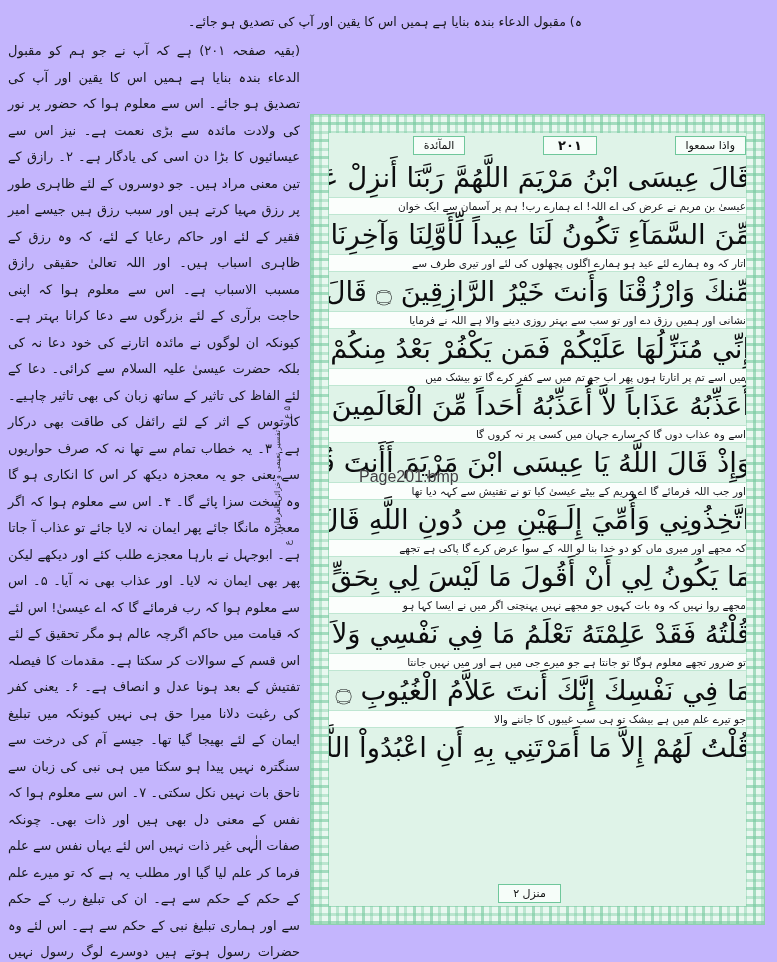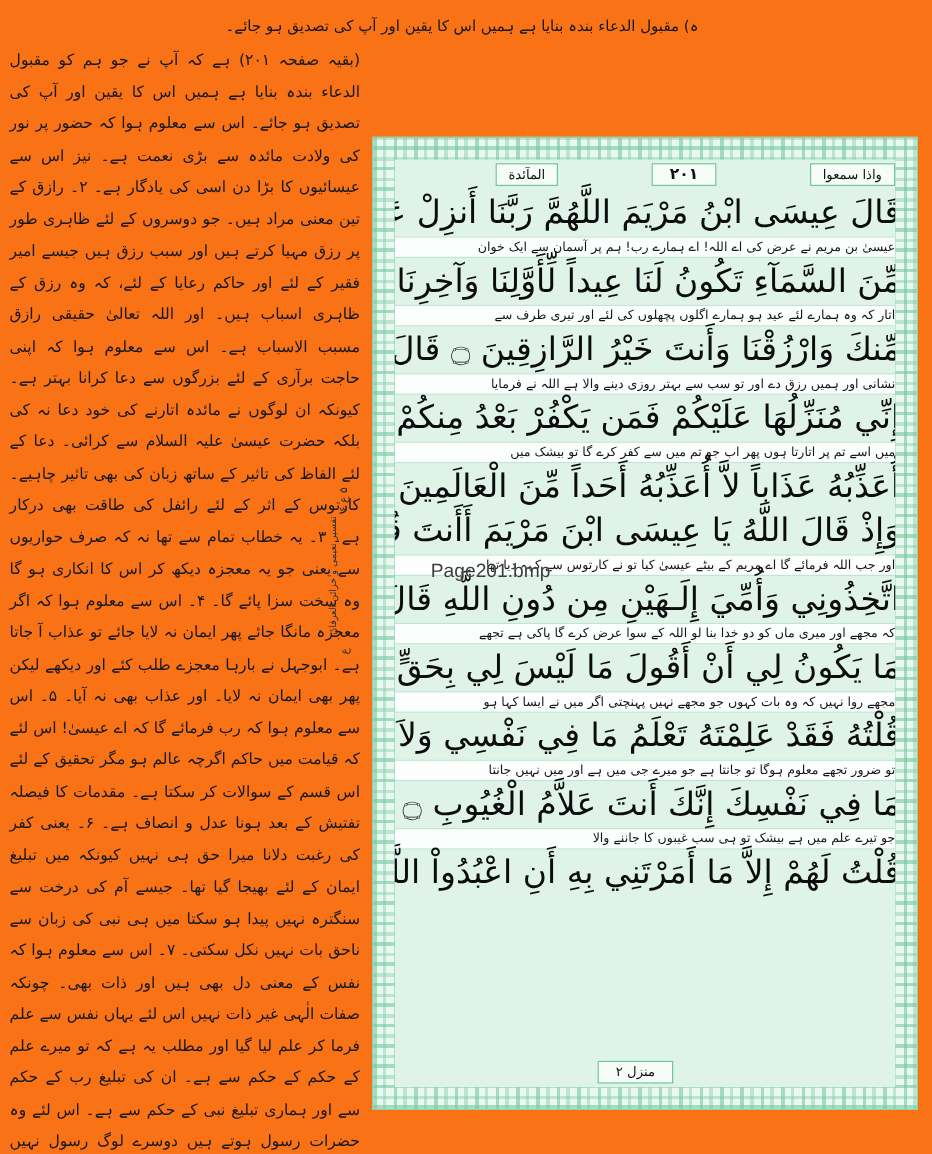--- a/index.html
+++ b/index.html
@@ -3,21 +3,21 @@
 <meta charset="utf-8">
 <style>
   html,body{margin:0;padding:0;}
   body{
     width:777px;height:962px;
     background:#f4f7f7;
     font-family:"DejaVu Sans","Liberation Sans",sans-serif;
     overflow:hidden;
     position:relative;
   }
-  .page{position:absolute;inset:0;background:#f97316;}
+  .page{position:absolute;inset:0;background:#c4b5fd;}
 
   
   .top-line{
     position:absolute;left:0;top:14px;width:770px;height:22px;
     direction:rtl;text-align:center;
     font-size:12.5px;color:#15161a;white-space:nowrap;
     font-family:"DejaVu Sans",sans-serif;
   }
   .commentary{
     position:absolute;left:4px;top:38px;width:300px;height:905px;
@@ -173,24 +173,25 @@
           <div class="ayah-block">
             <div class="ar">مِّنكَ وَارْزُقْنَا وَأَنتَ خَيْرُ الرَّازِقِينَ ۝ قَالَ اللَّهُ</div>
             <div class="ur-band">نشانی اور ہمیں رزق دے اور تو سب سے بہتر روزی دینے والا ہے اللہ نے فرمایا</div>
           </div>
           <div class="ayah-block">
             <div class="ar">إِنِّي مُنَزِّلُهَا عَلَيْكُمْ فَمَن يَكْفُرْ بَعْدُ مِنكُمْ فَإِنِّي</div>
             <div class="ur-band">میں اسے تم پر اتارتا ہوں پھر اب جو تم میں سے کفر کرے گا تو بیشک میں</div>
           </div>
           <div class="ayah-block">
             <div class="ar">أُعَذِّبُهُ عَذَاباً لاَّ أُعَذِّبُهُ أَحَداً مِّنَ الْعَالَمِينَ ۝</div>
+            <div class="ur-band">اسے وہ عذاب دوں گا کہ سارے جہان میں کسی پر نہ کروں گا</div>
           </div>
           <div class="ayah-block">
             <div class="ar">وَإِذْ قَالَ اللَّهُ يَا عِيسَى ابْنَ مَرْيَمَ أَأَنتَ قُلتَ لِلنَّاسِ</div>
-            <div class="ur-band">اور جب اللہ فرمائے گا اے مریم کے بیٹے عیسیٰ کیا تو نے کارتوس سے کہہ دیا تھا</div>
+            <div class="ur-band">اور جب اللہ فرمائے گا اے مریم کے بیٹے عیسیٰ کیا تو نے تفتیش سے کہہ دیا تھا</div>
           </div>
           <div class="ayah-block">
             <div class="ar">اتَّخِذُونِي وَأُمِّيَ إِلَـهَيْنِ مِن دُونِ اللَّهِ قَالَ سُبْحَانَكَ</div>
             <div class="ur-band">کہ مجھے اور میری ماں کو دو خدا بنا لو اللہ کے سوا عرض کرے گا پاکی ہے تجھے</div>
           </div>
           <div class="ayah-block">
             <div class="ar">مَا يَكُونُ لِي أَنْ أَقُولَ مَا لَيْسَ لِي بِحَقٍّ إِن كُنتُ</div>
             <div class="ur-band">مجھے روا نہیں کہ وہ بات کہوں جو مجھے نہیں پہنچتی اگر میں نے ایسا کہا ہو</div>
           </div>
           <div class="ayah-block">

